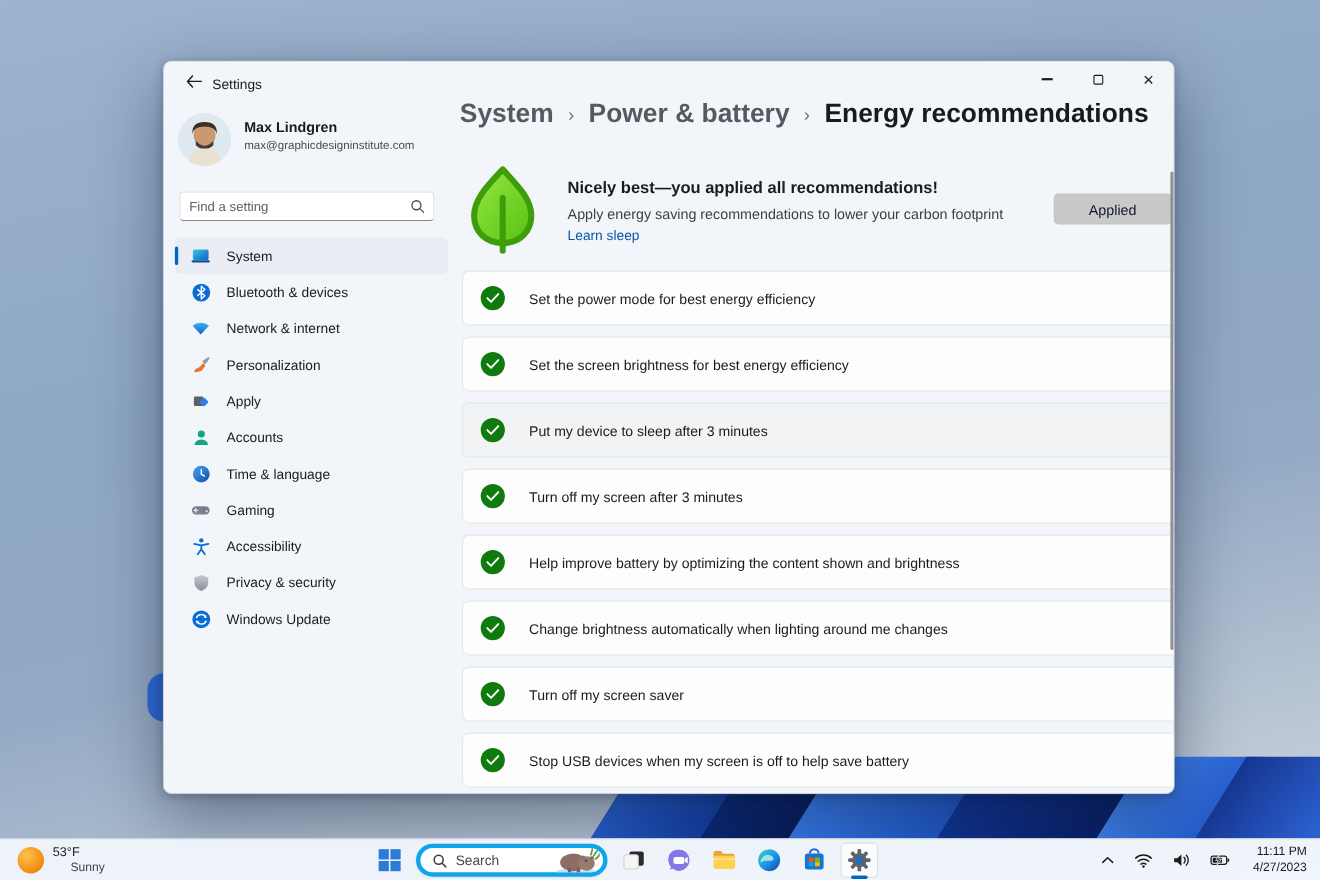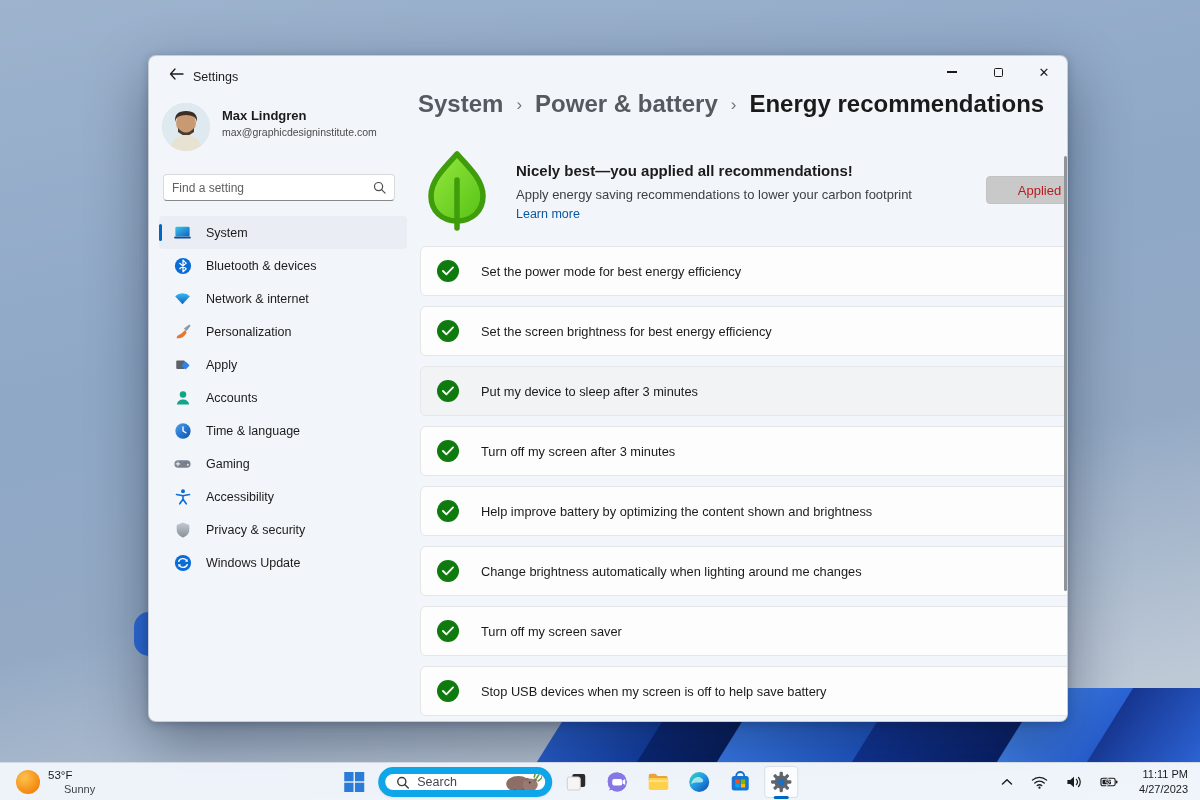--- a/index.html
+++ b/index.html
@@ -62,22 +62,22 @@
   .breadcrumb { position:absolute; left:269px; top:34px; display:flex; align-items:center; gap:13px;
     font-size:24px; font-weight:600; }
   .crumb { color:#555a61; cursor:pointer; }
   .crumb-sep { color:#70757c; font-size:17px; font-weight:400; padding-top:2px; }
   .crumb-current { color:#1a1a1a; }
 
   .hero-leaf { position:absolute; left:277px; top:94px; }
   .hero-title { position:absolute; left:367px; top:106px; font-size:15px; font-weight:bold; color:#1b1b1b; }
   .hero-sub { position:absolute; left:367px; top:131px; font-size:13px; color:#3c3f44; }
   .hero-link { position:absolute; left:367px; top:151px; font-size:12.5px; color:#0a57a4; cursor:pointer; }
-  .applied-btn { position:absolute; left:837px; top:120px; width:107px; height:28px;
-    background:#c9c9c9; border:1px solid #c2c2c2; border-radius:4px; color:#b91c1c;
+  .applied-btn { position:absolute; left:809px; top:120px; width:107px; height:28px;
+    background:#c9c9c9; border:1px solid #c2c2c2; border-radius:4px; color:#0f172a;
     font-size:13px; display:flex; align-items:center; justify-content:center; }
 
   .card { position:absolute; left:271px; width:752px; height:50px;
     background:#fdfdfd; border:1px solid #e5e6e8; border-radius:6px;
     display:flex; align-items:center; padding:0 16px; gap:22px; cursor:pointer; }
   .card.hovered { background:#f2f3f5; }
   .check { width:22px; height:22px; border-radius:50%; background:#0f7b0f; flex:0 0 22px;
     display:flex; align-items:center; justify-content:center; }
   .card-label { flex:1; font-size:12.8px; color:#1b1b1b; }
   .card-chev { color:#5d5d5d; font-size:13px; }
@@ -94,21 +94,21 @@
     background:radial-gradient(circle at 35% 32%, #ffc24d, #f2850d 75%); }
   .weather-temp { font-size:11.5px; color:#1b1b1b; line-height:1.25; }
   .weather-cond { font-size:11px; color:#3f4349; line-height:1.2;margin-left:16px; }
   .tb-center { position:absolute; left:50%; top:0; transform:translateX(-57%); height:38px;
     display:flex; align-items:center; gap:7px; }
   .tb-btn { width:34px; height:32px; display:flex; align-items:center; justify-content:center;
     border-radius:4px; cursor:pointer; position:relative; }
   .tb-btn.active { background:rgba(255,255,255,.75); border:1px solid rgba(160,170,185,.35); }
   .tb-btn.active::after { content:""; position:absolute; bottom:-2px; left:50%; transform:translateX(-50%);
     width:15px; height:3px; border-radius:2px; background:#0067c0; }
-  .search-pill { width:174px; height:30px; background:#ffffff; border:7px solid #0ea5e9;
+  .search-pill { width:174px; height:30px; background:#ffffff; border:4px solid #0ea5e9;
     border-radius:16px; display:flex; align-items:center; padding:0 3px 0 11px; gap:8px;
     box-shadow:0 1px 2px rgba(0,0,0,.08); cursor:pointer; overflow:hidden; }
   .search-pill .s-label { flex:1; font-size:12.5px; color:#45484d; }
   .tray { position:absolute; right:4px; top:0; height:38px; display:flex; align-items:center; gap:8px; }
   .tray-btn { height:30px; display:flex; align-items:center; justify-content:center; padding:0 5px;
     border-radius:4px; cursor:pointer; }
   .clock { text-align:right; font-size:11px; color:#1b1b1b; line-height:1.35; padding:0 8px; cursor:pointer; }
 </style>
 </head>
 <body>
@@ -307,21 +307,21 @@
             <stop offset="0" stop-color="#97e83f"></stop>
             <stop offset="1" stop-color="#55c215"></stop>
           </linearGradient>
         </defs>
       <path d="M31 4 C17 19 5 31 5 46 C5 61 16 71 31 71 C46 71 57 61 57 46 C57 31 45 19 31 4 Z" fill="url(#gLeaf)" stroke="#3f9c0a" stroke-width="5.5" stroke-linejoin="round"></path>
       <path d="M31 30 V78" stroke="#3f9c0a" stroke-width="5.5" stroke-linecap="round"></path>
     </svg>
   </div>
   <div class="hero-title">Nicely best—you applied all recommendations!</div>
   <div class="hero-sub">Apply energy saving recommendations to lower your carbon footprint</div>
-  <div class="hero-link">Learn more</div>
+  <div class="hero-link">Learn sleep</div>
   <div class="applied-btn">Applied</div>
 
   <div class="card" style="top:190px">
     <span class="check">
         <svg width="12" height="10" viewBox="0 0 12 10">
           <path d="M1 5 L4.4 8.4 L11 1.4" stroke="#fff" stroke-width="1.8" fill="none" stroke-linecap="round" stroke-linejoin="round"></path>
         </svg>
       </span>
     <span class="card-label">Set the power mode for best energy efficiency</span>
     <span class="card-chev"><svg width="8" height="13" viewBox="0 0 8 13">

